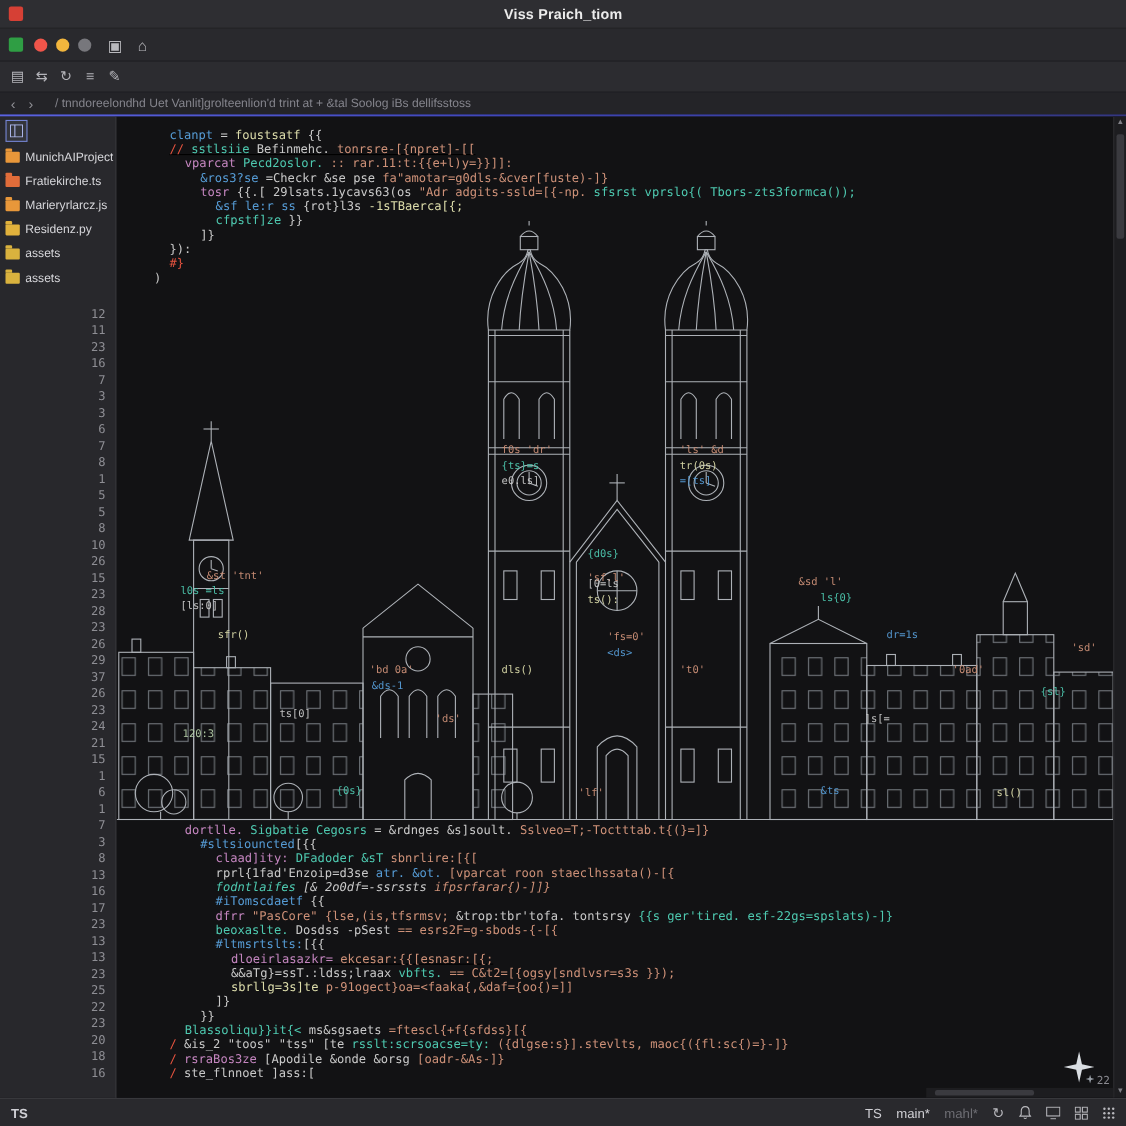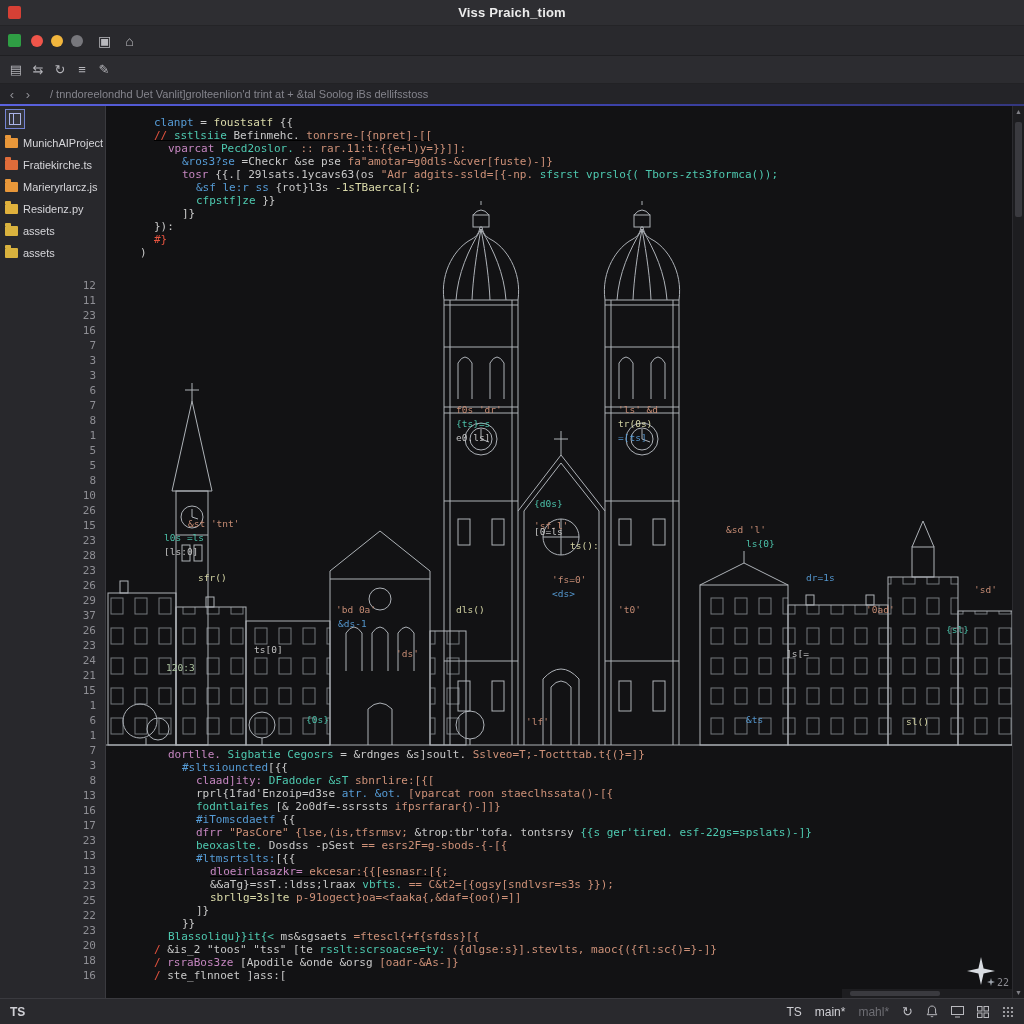--- a/index.html
+++ b/index.html
@@ -312,21 +312,21 @@
         <span class="scat tk-kw" style="left: 232px; top: 512px;">&amp;ds-1</span>
         <span class="scat tk-st" style="left: 350px; top: 298px;">f0s 'dr'</span>
         <span class="scat tk-ty" style="left: 350px; top: 312px;">{ts}=s</span>
         <span class="scat tk-pl" style="left: 350px; top: 326px;">e0.ls]</span>
         <span class="scat tk-st" style="left: 512px; top: 298px;">'ls' &amp;d</span>
         <span class="scat tk-fn" style="left: 512px; top: 312px;">tr(0s)</span>
         <span class="scat tk-kw" style="left: 512px; top: 326px;">=[ts]</span>
         <span class="scat tk-ty" style="left: 428px; top: 392px;">{d0s}</span>
         <span class="scat tk-st" style="left: 428px; top: 414px;">'sf.l'</span>
         <span class="scat tk-pl" style="left: 428px; top: 420px;">[0=ls</span>
-        <span class="scat tk-fn" style="left: 428px; top: 434px; margin-left: 36px;">ts():</span>
+        <span class="scat tk-fn" style="left: 428px; top: 434px;">ts():</span>
         <span class="scat tk-st" style="left: 446px; top: 468px;">'fs=0'</span>
         <span class="scat tk-kw" style="left: 446px; top: 482px;">&lt;ds&gt;</span>
         <span class="scat tk-fn" style="left: 350px; top: 498px;">dls()</span>
         <span class="scat tk-st" style="left: 512px; top: 498px;">'t0'</span>
         <span class="scat tk-st" style="left: 620px; top: 418px;">&amp;sd 'l'</span>
         <span class="scat tk-ty" style="left: 640px; top: 432px;">ls{0}</span>
         <span class="scat tk-kw" style="left: 700px; top: 466px;">dr=1s</span>
         <span class="scat tk-st" style="left: 760px; top: 498px;">'0ad'</span>
         <span class="scat tk-pl" style="left: 148px; top: 538px;">ts[0]</span>
         <span class="scat tk-st" style="left: 290px; top: 542px;">'ds'</span>
@@ -351,21 +351,21 @@
         <div class="cline" style="padding-left: 42px;"><span class="tk-pl">]}</span></div>
         <div class="cline" style="padding-left: 14px;"><span class="tk-pl">}):</span></div>
         <div class="cline" style="padding-left: 14px;"><span class="tk-rd">#}</span></div>
         <div class="cline" style="padding-left: 0px;"><span class="tk-pl">)</span></div>
       </div>
     <div class="codeblock code-bottom">
         <div class="cline" style="padding-left: 28px;"><span class="tk-pu">dortlle. </span><span class="tk-ty">Sigbatie Cegosrs </span><span class="tk-pl">= &amp;rdnges &amp;s]soult. </span><span class="tk-st">Sslveo=T;-Toctttab.t{(}=]}</span></div>
         <div class="cline" style="padding-left: 42px;"><span class="tk-kw">#sltsiouncted</span><span class="tk-pl">[{{</span></div>
         <div class="cline" style="padding-left: 56px;"><span class="tk-pu">claad]ity: </span><span class="tk-ty">DFadoder &amp;sT </span><span class="tk-st">sbnrlire:[{[</span></div>
         <div class="cline" style="padding-left: 56px;"><span class="tk-pl">rprl{1fad'Enzoip=d3se </span><span class="tk-kw">atr. &amp;ot. </span><span class="tk-st">[vparcat roon staeclhssata()-[{</span></div>
-        <div class="cline" style="padding-left: 56px;"><span class="tk-ty">fodntlaifes </span><span class="tk-pl">[&amp; 2o0df=-ssrssts </span><span class="tk-st">ifpsrfarar{)-]]}</span></div>
+        <div class="cline" style="padding-left: 56px; font-style: italic;"><span class="tk-ty">fodntlaifes </span><span class="tk-pl">[&amp; 2o0df=-ssrssts </span><span class="tk-st">ifpsrfarar{)-]]}</span></div>
         <div class="cline" style="padding-left: 56px;"><span class="tk-kw">#iTomscdaetf </span><span class="tk-pl">{{</span></div>
         <div class="cline" style="padding-left: 56px;"><span class="tk-pu">dfrr </span><span class="tk-st">"PasCore" {lse,(is,tfsrmsv; </span><span class="tk-pl">&amp;trop:tbr'tofa. tontsrsy </span><span class="tk-ty">{{s ger'tired. esf-22gs=spslats)-]}</span></div>
         <div class="cline" style="padding-left: 56px;"><span class="tk-ty">beoxaslte. </span><span class="tk-pl">Dosdss -pSest </span><span class="tk-st">== esrs2F=g-sbods-{-[{</span></div>
         <div class="cline" style="padding-left: 56px;"><span class="tk-kw">#ltmsrtslts:</span><span class="tk-pl">[{{</span></div>
         <div class="cline" style="padding-left: 70px; text-decoration: underline;"><span class="tk-pu">dloeirlasazkr= </span><span class="tk-st">ekcesar:{{[esnasr:[{;</span></div>
         <div class="cline" style="padding-left: 70px;"><span class="tk-pl">&amp;&amp;aTg}=ssT.:ldss;lraax </span><span class="tk-ty">vbfts. </span><span class="tk-st">== C&amp;t2=[{ogsy[sndlvsr=s3s }});</span></div>
         <div class="cline" style="padding-left: 70px;"><span class="tk-fn">sbrllg=3s]te </span><span class="tk-st">p-91ogect}oa=&lt;faaka{,&amp;daf={oo{)=]]</span></div>
         <div class="cline" style="padding-left: 56px;"><span class="tk-pl">]}</span></div>
         <div class="cline" style="padding-left: 42px;"><span class="tk-pl">}}</span></div>
         <div class="cline" style="padding-left: 28px;"><span class="tk-ty">Blassoliqu}}it{&lt; </span><span class="tk-pl">ms&amp;sgsaets </span><span class="tk-st">=ftescl{+f{sfdss}[{</span></div>

